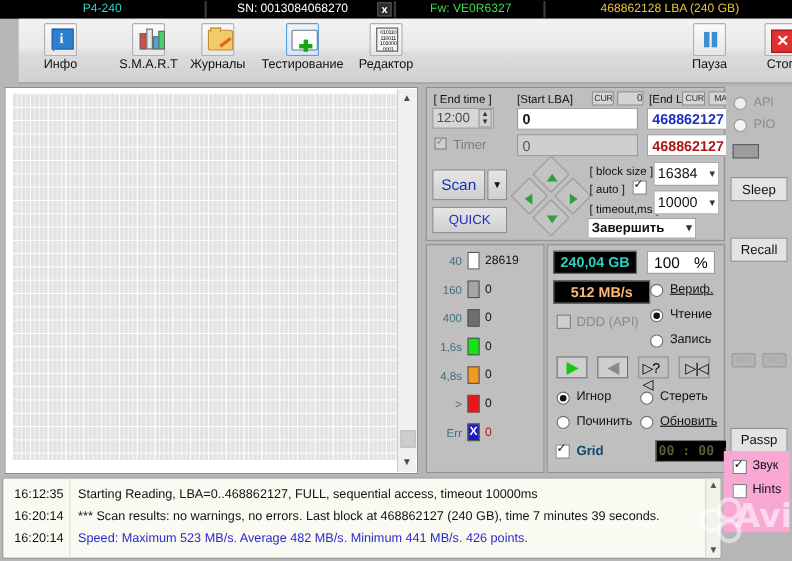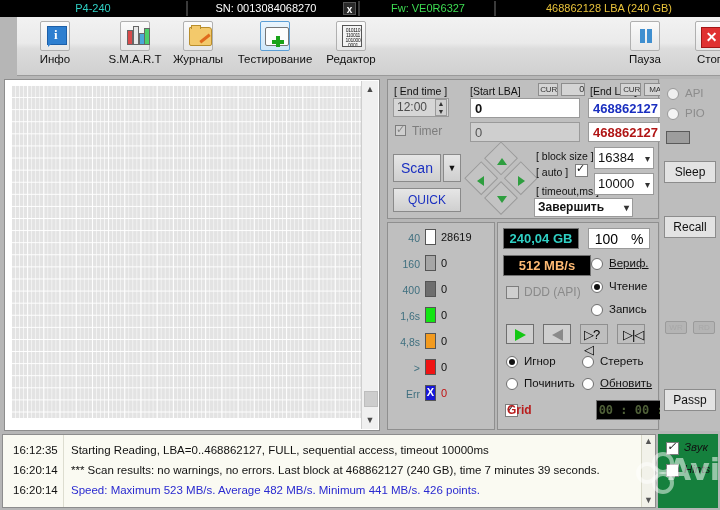--- a/index.html
+++ b/index.html
@@ -119,21 +119,21 @@
   
   .log{position:absolute;left:2px;top:434px;width:654px;height:74px;background:#fafaf2;
        border:1px solid #8d8d8d;box-sizing:border-box;overflow:hidden;}
   .log .sep{position:absolute;left:60px;top:0;width:1px;height:72px;background:#ddddd0;}
   .logrow{position:absolute;left:0;width:640px;height:19px;line-height:19px;font-size:11.5px;white-space:nowrap;}
   .logrow .t{position:absolute;left:10px;color:#111;}
   .logrow .m{position:absolute;left:68px;}
   .logscroll{position:absolute;right:0;top:0;width:13px;height:72px;background:#f2f2ea;border-left:1px solid #d8d8c8;}
   .logscroll i{position:absolute;left:0;width:13px;height:13px;text-align:center;line-height:13px;font-size:9px;color:#555;font-style:normal;}
 
-  .rightbot{position:absolute;left:658px;top:434px;width:60px;height:74px;background:#15803d;font-style:italic;}
+  .rightbot{position:absolute;left:658px;top:410px;width:60px;height:74px;background:#f9a8d4;}
 
   .wm{position:absolute;color:rgba(255,255,255,.55);font-size:30px;font-weight:bold;pointer-events:none;
       font-family:"DejaVu Sans",sans-serif;}
   .wmc{position:absolute;pointer-events:none;}
   .wmc .c{position:absolute;border:4px solid rgba(255,255,255,.5);border-radius:50%;}
 </style>
 </head>
 <body>
 
 <div id="app">
@@ -376,21 +376,21 @@
     <div class="radio on" style="left:8px;top:133px;"></div>
     <div class="rlbl" style="left:26px;top:132px;">Игнор</div>
     <div class="radio" style="left:84px;top:133px;"></div>
     <div class="rlbl" style="left:102px;top:132px;">Стереть</div>
     <div class="radio" style="left:8px;top:155px;"></div>
     <div class="rlbl" style="left:26px;top:154px;">Починить</div>
     <div class="radio" style="left:84px;top:155px;"></div>
     <div class="rlbl" style="left:102px;top:154px;text-decoration:underline;">Обновить</div>
 
     <div class="cbx on" style="left:7px;top:181px;width:13px;height:13px;"></div>
-    <div class="lbl-bk" style="left:9px;top:180px;font-size:12px;font-weight:bold;color:#b91c1c;">Grid</div>
+    <div class="lbl-bk" style="left:26px;top:180px;font-size:12px;font-weight:bold;color:#0c4a6e;">Grid</div>
     <div class="lcd" style="left:62px;top:177px;width:92px;height:20px;color:#4f6038;font-family:'DejaVu Sans Mono',monospace;font-size:12px;line-height:18px;letter-spacing:0px;margin-left:36px;">00 : 00 : 00</div>
   </div>
 
   <div class="side" style="position:absolute;left:660px;top:79px;width:60px;height:352px;background:#bdbdbd;">
     <div class="radio" style="left:7px;top:9px;background:#efefef;border-color:#9a9a9a;"></div>
     <div class="rlbl" style="left:25px;top:8px;color:#8c8c8c;">API</div>
     <div class="radio" style="left:7px;top:29px;background:#f4f4f4;border-color:#9a9a9a;"></div>
     <div class="rlbl" style="left:25px;top:28px;color:#8c8c8c;">PIO</div>
 
     <div style="position:absolute;left:6px;top:52px;width:22px;height:11px;background:#9d9d9d;border:1px solid #5a5a5a;"></div>

